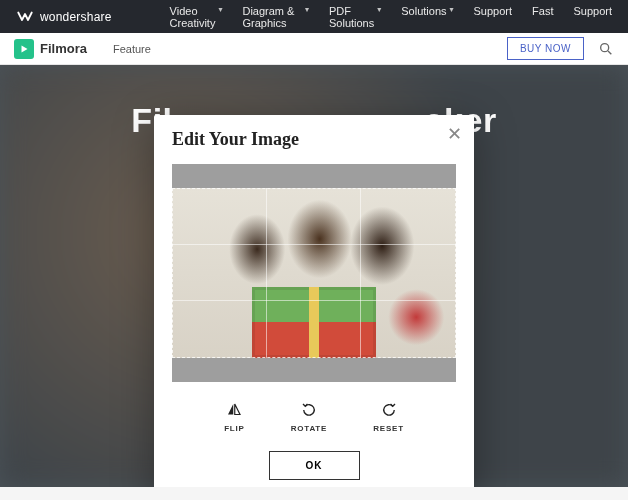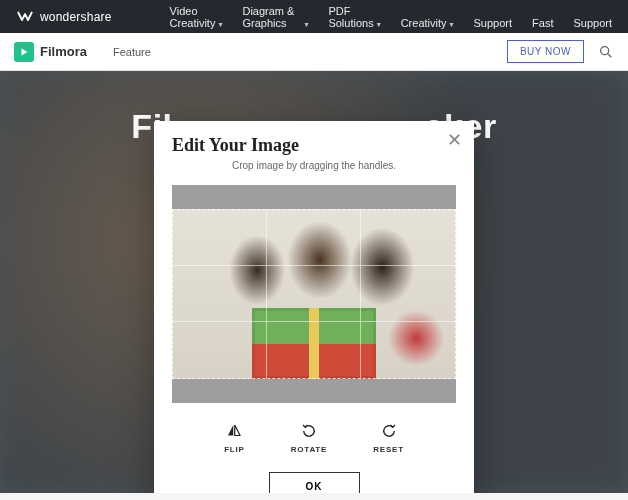--- a/index.html
+++ b/index.html
@@ -3,24 +3,24 @@
 <meta charset="utf-8">
 <style>
 * { margin: 0; padding: 0; box-sizing: border-box; }
 body { font-family: -apple-system, BlinkMacSystemFont, "Segoe UI", Arial, sans-serif; width: 628px; height: 500px; overflow: hidden; background: #f5f5f5; position: relative; }
 
 .top-nav { background: #25282e; height: 33px; display: flex; align-items: center; padding: 0 16px; color: #fff; gap: 18px; }
 .logo-area { display: flex; align-items: center; gap: 6px; }
 .logo-mark { width: 18px; height: 18px; display: flex; align-items: center; justify-content: center; }
 .brand-text { font-size: 12px; font-weight: 400; letter-spacing: 0.2px; }
 .nav-links { display: flex; gap: 20px; margin-left: 40px; font-size: 11px; }
-.nav-item { display: flex; align-items: flex-end; gap: 3px; cursor: pointer; color: #e9e9e9; }
+.nav-item { display: flex; align-items: flex-start; gap: 3px; cursor: pointer; color: #e9e9e9; }
 .chev { font-size: 8px; opacity: 0.8; }
 
-.sub-nav { background: #fff; height: 38px; display: flex; align-items: center; padding: 0 14px; gap: 14px; border-bottom: 1px solid #e6e6e6; }
+.sub-nav { background: #fff; height: 32px; display: flex; align-items: center; padding: 0 14px; gap: 14px; border-bottom: 1px solid #e6e6e6; }
 .filmora-logo { display: flex; align-items: center; gap: 6px; }
 .filmora-mark { width: 20px; height: 20px; background: #24c28a; border-radius: 3px; display: flex; align-items: center; justify-content: center; }
 .filmora-text { font-size: 13px; font-weight: 600; color: #333; }
 .sub-item { font-size: 11px; color: #555; cursor: pointer; margin-left: 12px; }
 .sub-right { margin-left: auto; display: flex; align-items: center; gap: 14px; }
 .buy-now { border: 1px solid #4a62c7; color: #4a62c7; padding: 5px 12px; font-size: 10px; letter-spacing: 0.5px; cursor: pointer; background: transparent; }
 .search-btn { width: 16px; height: 16px; cursor: pointer; color: #666; }
 
 .hero { position: relative; height: 422px; background: #4a5258; overflow: hidden; }
 .hero-bg { position: absolute; inset: 0; background: radial-gradient(circle at 30% 40%, #6b5d4f 0%, #3e4449 60%); filter: blur(12px); }
@@ -78,21 +78,21 @@
       </div>
     <div class="nav-item">
         <span>Diagram &amp; Graphics</span>
         <span class="chev">▾</span>
       </div>
     <div class="nav-item">
         <span>PDF Solutions</span>
         <span class="chev">▾</span>
       </div>
     <div class="nav-item">
-        <span>Creativity</span>
+        <span>Solutions</span>
         <span class="chev">▾</span>
       </div>
     <div class="nav-item">
         <span>Support</span>
       </div>
     <div class="nav-item">
         <span>Fast</span>
       </div>
     <div class="nav-item">
         <span>Support</span>
@@ -127,21 +127,20 @@
     <span>Fil</span>
     <span style="opacity:0;">mora Meme M</span>
     <span>aker</span>
   </div>
   <div class="hero-sub">Instantly make awesome memes! Fast and free!</div>
 
   <div class="modal-overlay">
     <div class="modal">
       <span class="modal-close">✕</span>
       <div class="modal-title">Edit Your Image</div>
-      <div class="modal-sub">Crop image by dragging the handles.</div>
 
       <div class="crop-stage">
         <div class="crop-inner">
           <div class="photo"></div>
           <div class="gifts">
               <div class="gift-ribbon"></div>
             </div>
           <div class="crop-grid"></div>
           <div class="crop-border"></div>
         </div>

